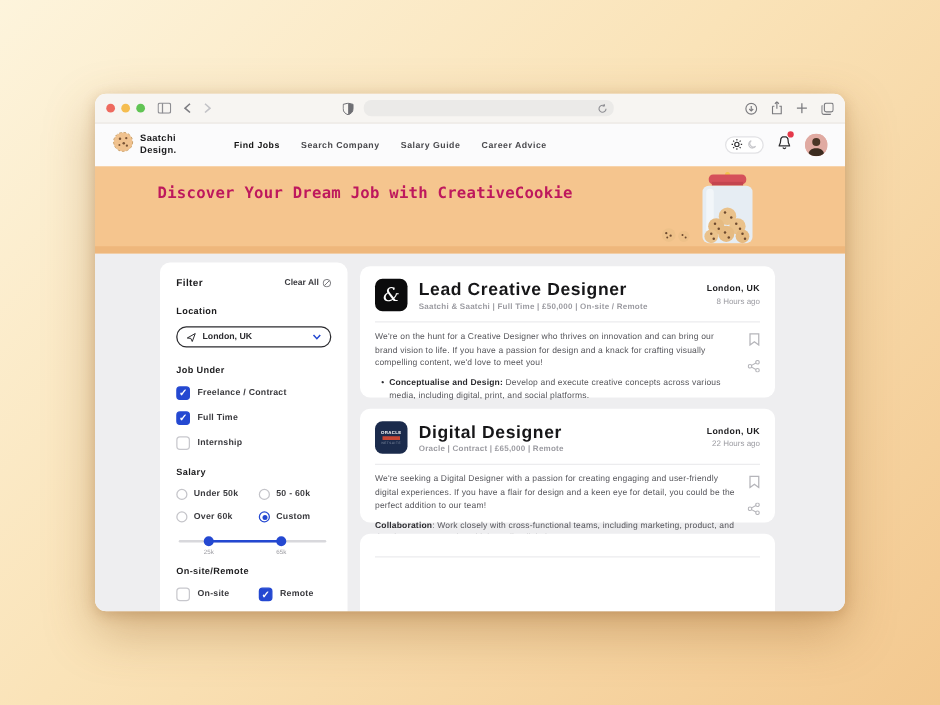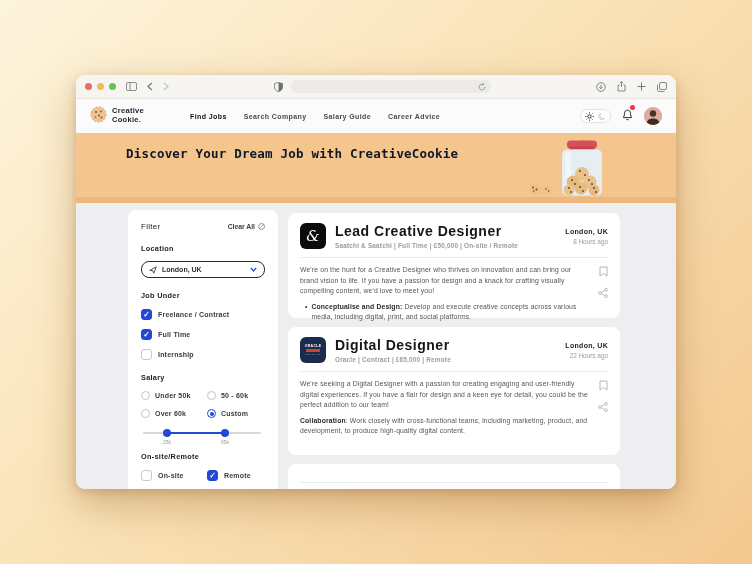--- a/index.html
+++ b/index.html
@@ -46,36 +46,36 @@
   }
   .bell-wrap { position:relative; }
   .bell-dot { position:absolute; top:-2px; right:-2px; width:5px; height:5px; border-radius:50%; background:#e5394a; }
   .avatar { width:18px; height:18px; border-radius:50%; overflow:hidden; background:#e3b0a6; }
   
   .hero { height:70px; background:#f5c58e; position:relative; overflow:hidden; }
   .hero-floor { position:absolute; bottom:0; left:0; right:0; height:6px; background:#eeb77c; }
   .hero-title {
     position:absolute; left:50px; top:13px;
     font-family:"DejaVu Sans Mono", monospace; font-weight:bold; font-size:12.5px;
-    letter-spacing:.2px; color:#0f172a;
+    letter-spacing:.2px; color:#be185d;
   }
   .hero-sub {
     position:absolute; left:50px; top:33px; font-size:7.3px; font-weight:600;
     color:#55493c; line-height:1.55; letter-spacing:.2px;
   }
   .jar { position:absolute; right:71px; bottom:3px; }
   .mini-cookies { position:absolute; right:122px; bottom:4px; }
   
   .main { height:286px; background:#eeeef0; position:relative; overflow:hidden; }
   .filter-panel {
     position:absolute; left:52px; top:7px; width:150px; height:300px;
     background:#fff; border-radius:8px; padding:12px 13px;
   }
   .filter-head { display:flex; align-items:center; justify-content:space-between; }
-  .filter-title { font-size:8px; font-weight:400; letter-spacing:.3px; }
+  .filter-title { font-size:8px; font-weight:700; letter-spacing:.3px; }
   .clear-all { display:flex; align-items:center; gap:3px; font-size:6.8px; font-weight:700; color:#3c3c40; cursor:pointer; }
   .sec-label { font-size:7.3px; font-weight:800; letter-spacing:.3px; margin-top:13px; }
   .select {
     margin-top:8px; height:17px; border:1px solid #2b2b2f; border-radius:8px;
     display:flex; align-items:center; gap:5px; padding:0 7px; cursor:pointer;
   }
   .select-val { font-size:7px; font-weight:600; color:#2b2b2f; }
   .select .chev { margin-left:auto; }
   .check-row { display:flex; align-items:center; gap:6px; margin-top:9px; cursor:pointer; }
   .check-row span.lbl, .radio-cell span.lbl { font-size:7px; font-weight:600; color:#3a3a3e; letter-spacing:.2px; }
@@ -92,21 +92,21 @@
     content:""; position:absolute; left:50%; top:50%; transform:translate(-50%,-50%);
     width:4px; height:4px; border-radius:50%; background:#2448d1;
   }
   .slider { position:relative; margin:14px 2px 0; width:118px; height:2px; background:#d8d8dc; border-radius:1px; }
   .slider-fill { position:absolute; left:24px; width:58px; top:0; height:2px; background:#2448d1; }
   .handle { position:absolute; top:-3px; width:8px; height:8px; border-radius:50%; background:#2448d1; cursor:pointer; }
   .slider-lab { position:absolute; top:7px; font-size:5px; color:#9a9aa0; }
   
   .jobs { position:absolute; left:212px; top:10px; width:332px; display:flex; flex-direction:column; gap:9px; }
   .card { background:#fff; border-radius:8px; padding:10px 12px; }
-  .card.h1 { height:105px; } .card.h2 { height:128px; }
+  .card.h1 { height:105px; } .card.h2 { height:91px; }
   .card-head { display:flex; align-items:center; gap:9px; }
   .logo { width:26px; height:26px; border-radius:6px; flex:none; display:flex; flex-direction:column; align-items:center; justify-content:center; }
   .logo.black { background:#0b0b0c; color:#fff; }
   .logo.navy { background:#1b2b4c; color:#fff; }
   .amp { font-family:"DejaVu Serif", serif; font-size:15px; font-style:italic; }
   .oracle-line { font-size:3.5px; font-weight:800; letter-spacing:.3px; color:#fff; }
   .oracle-bar { width:14px; height:2.5px; background:#c74634; margin-top:1px; }
   .oracle-sub { font-size:2.5px; color:#8a94a8; margin-top:1px; letter-spacing:.4px; }
   .acti-line { font-size:3.2px; font-style:italic; font-weight:700; color:#fff; }
   .blizz { font-size:3px; font-weight:800; color:#0b0b0c; background:#fff; padding:0 1.5px; margin-top:1px; letter-spacing:.3px; }
@@ -206,22 +206,22 @@
         <svg width="17" height="17" viewBox="0 0 17 17">
             <circle cx="8.5" cy="8.5" r="7.6" fill="#f0c28f" stroke="#c99f67" stroke-width="0.8" stroke-dasharray="2 1.6"></circle>
             <circle cx="6" cy="6" r="1" fill="#7a5436"></circle>
             <circle cx="11" cy="5.5" r="0.9" fill="#7a5436"></circle>
             <circle cx="9" cy="9.5" r="1" fill="#7a5436"></circle>
             <circle cx="5.5" cy="11" r="0.8" fill="#7a5436"></circle>
             <circle cx="11.5" cy="11.5" r="0.9" fill="#7a5436"></circle>
           </svg>
       </span>
       <span class="brand-name">
-        <div>Creative</div>
-        <div>Cookie.</div>
+        <div>Saatchi</div>
+        <div>Design.</div>
       </span>
     </div>
     <div class="nav">
       <span class="nav-item active">Find Jobs</span>
       <span class="nav-item">Search Company</span>
       <span class="nav-item">Salary Guide</span>
       <span class="nav-item">Career Advice</span>
     </div>
     <div class="header-right">
       <div class="toggle-pill">

